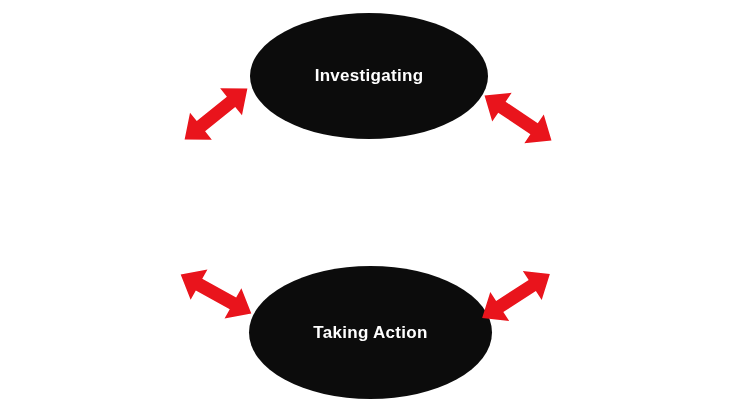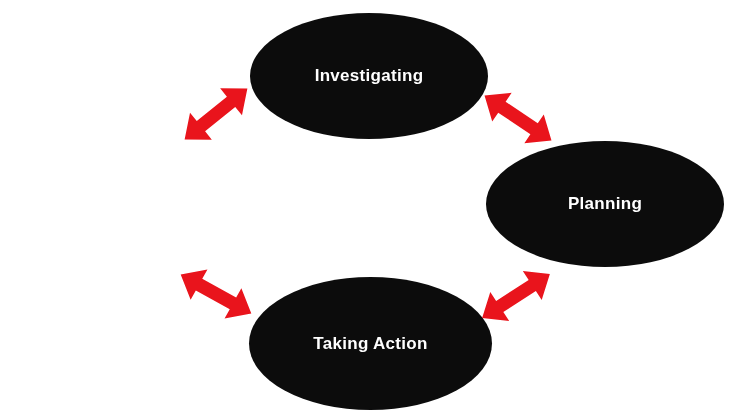--- a/index.html
+++ b/index.html
@@ -27,21 +27,21 @@
     color: #ffffff;
     font-size: 17px;
     font-weight: bold;
     letter-spacing: 0.3px;
     text-align: center;
     white-space: nowrap;
   }
   .node-investigating { left: 250px; top: 13px;  width: 238px; height: 126px; }
   .node-reflecting    { left: 11px;  top: 142px; width: 232px; height: 123px; }
   .node-planning      { left: 486px; top: 141px; width: 238px; height: 126px; }
-  .node-taking-action { left: 249px; top: 277px; width: 243px; height: 133px; }
+  .node-taking-action { left: 249px; top: 266px; width: 243px; height: 133px; }
 
   .arrow {
     position: absolute;
     width: 84px;
     height: 38px;
   }
   .arrow-top-left     { left: 174px; top: 95px;  transform: rotate(-39deg); }
   .arrow-top-right    { left: 476px; top: 99px;  transform: rotate(34deg); }
   .arrow-bottom-left  { left: 174px; top: 275px; transform: rotate(29deg); }
   .arrow-bottom-right { left: 474px; top: 277px; transform: rotate(-33deg); }
@@ -49,23 +49,20 @@
 </head>
 <body>
 
 <div class="canvas">
 
   <div class="node node-investigating">
     <span class="node-label">Investigating</span>
   </div>
 
 
-  <div class="node node-planning">
-    <span class="node-label">Planning</span>
-  </div>
 
   <div class="node node-taking-action">
     <span class="node-label">Taking Action</span>
   </div>
 
   <svg class="arrow arrow-top-left" viewBox="0 0 104 46" preserveAspectRatio="none">
     <path d="M2,23 L28,2 L28,15 L76,15 L76,2 L102,23 L76,44 L76,31 L28,31 L28,44 Z" fill="#e9141c"></path>
   </svg>
 
   <svg class="arrow arrow-top-right" viewBox="0 0 104 46" preserveAspectRatio="none">

